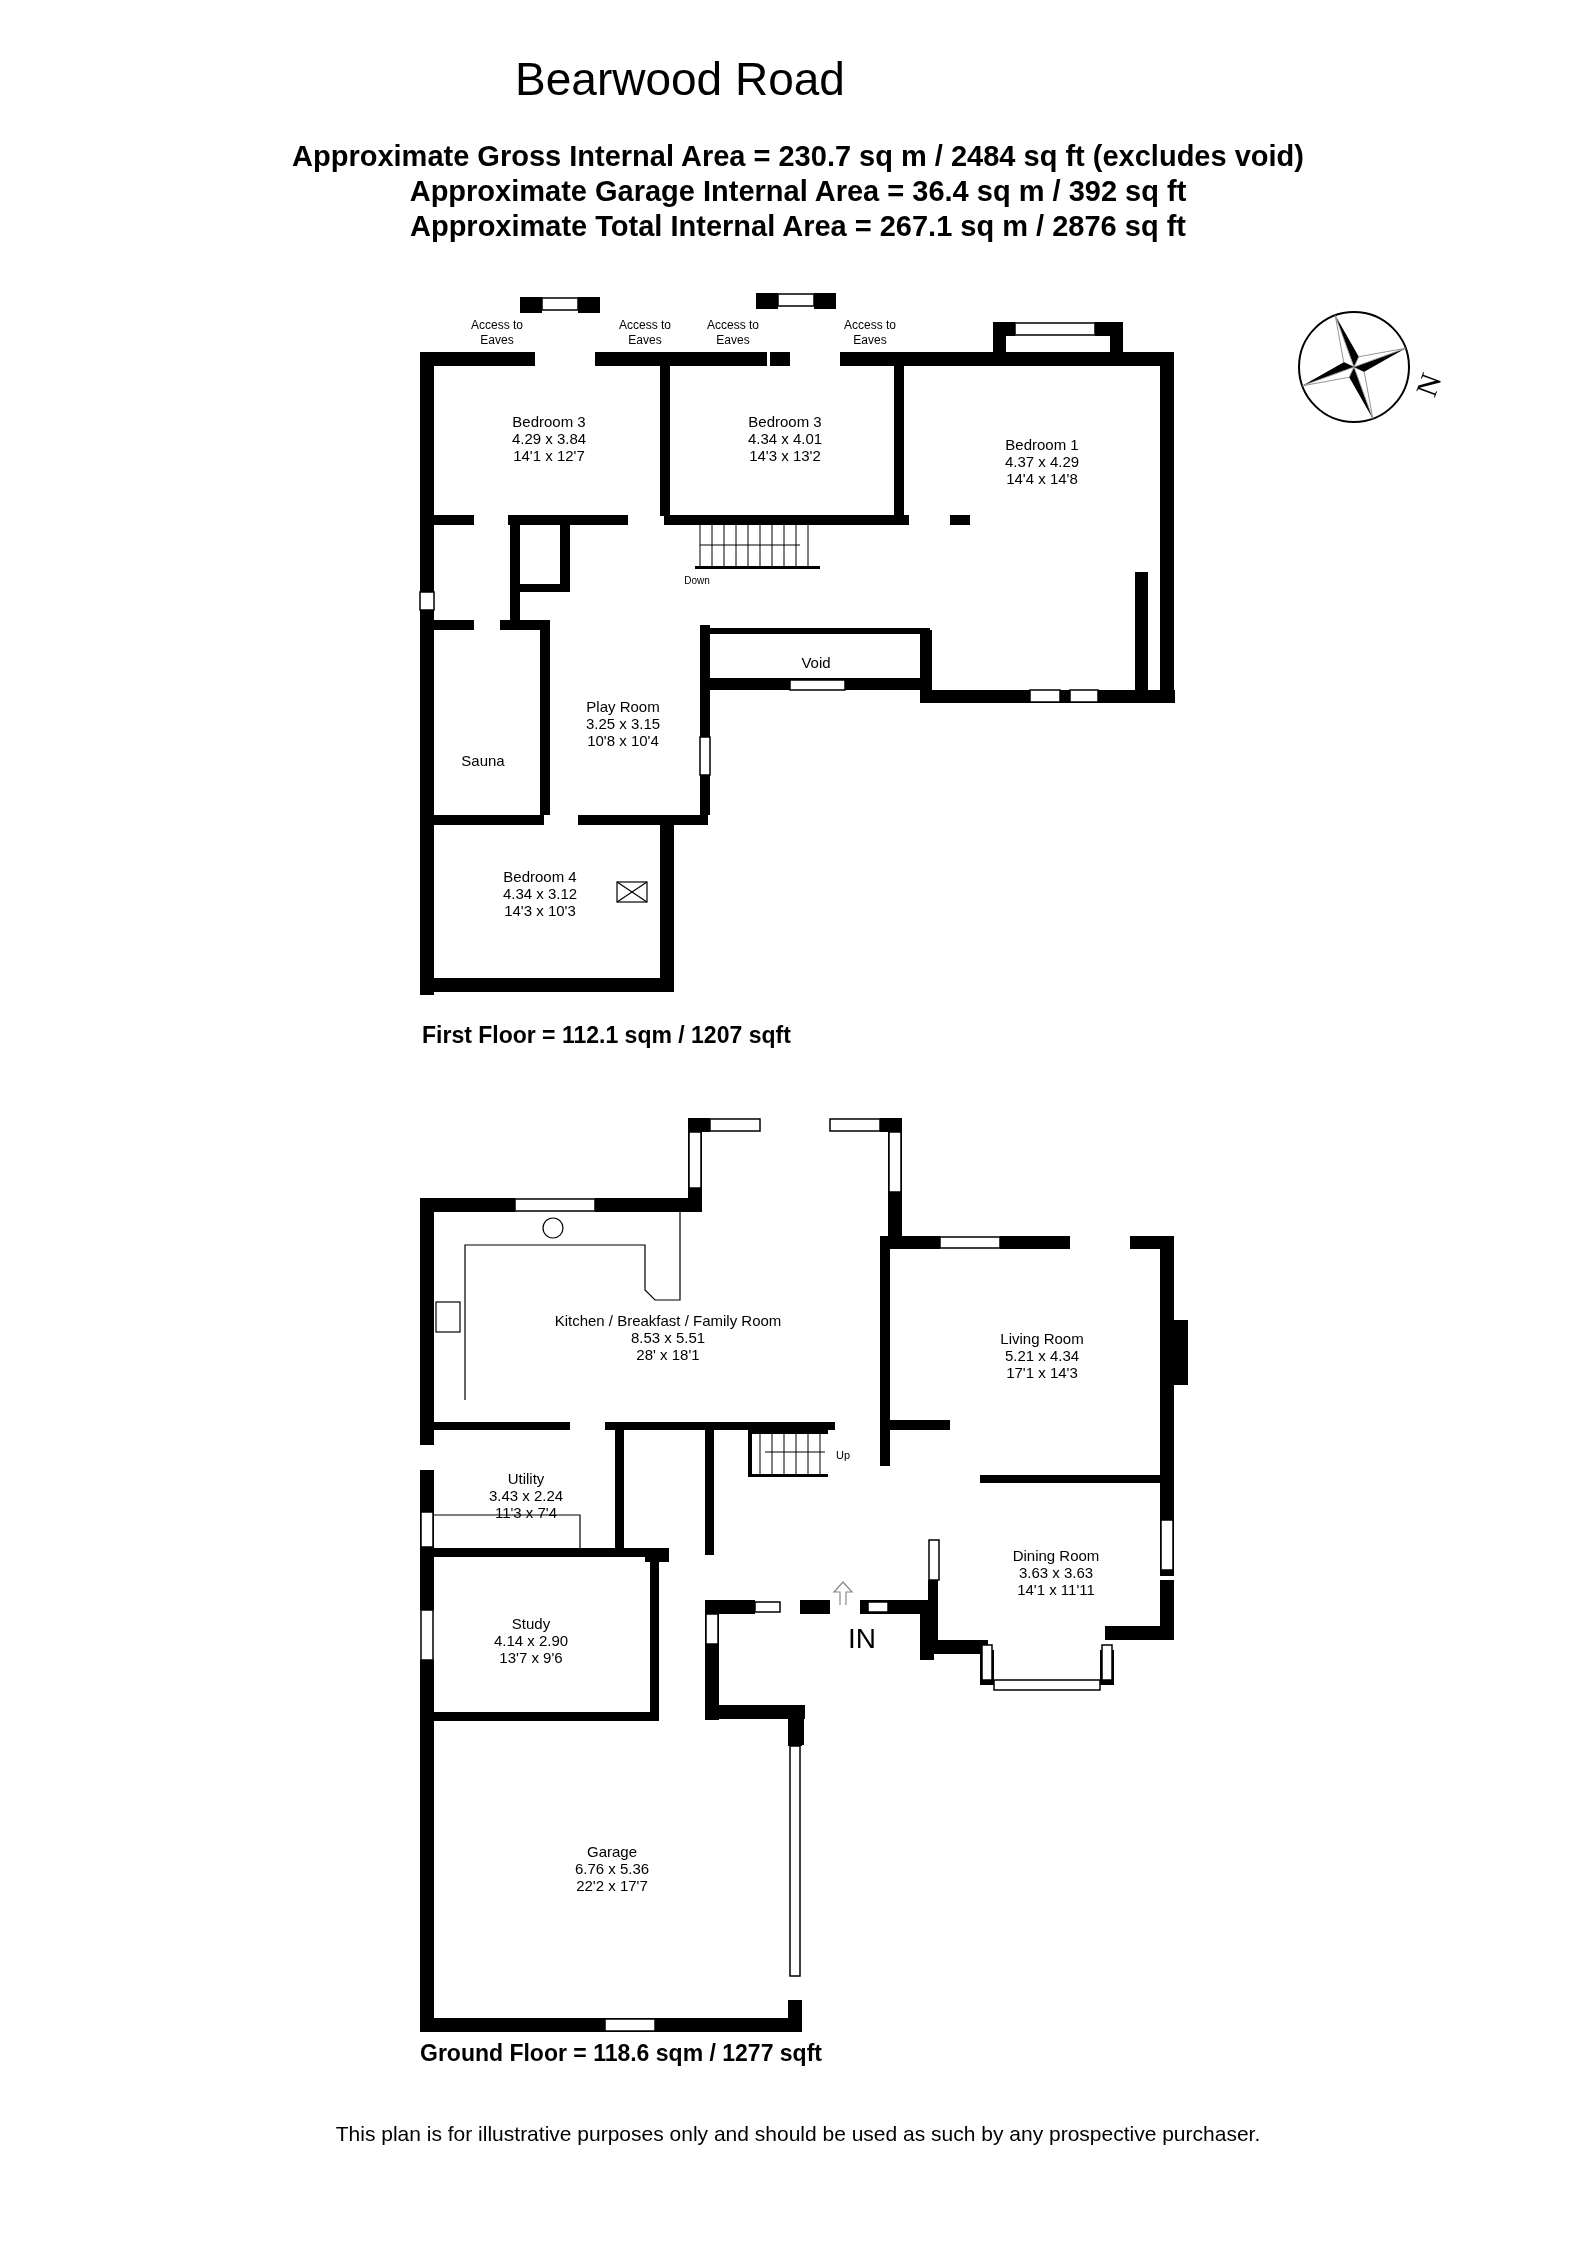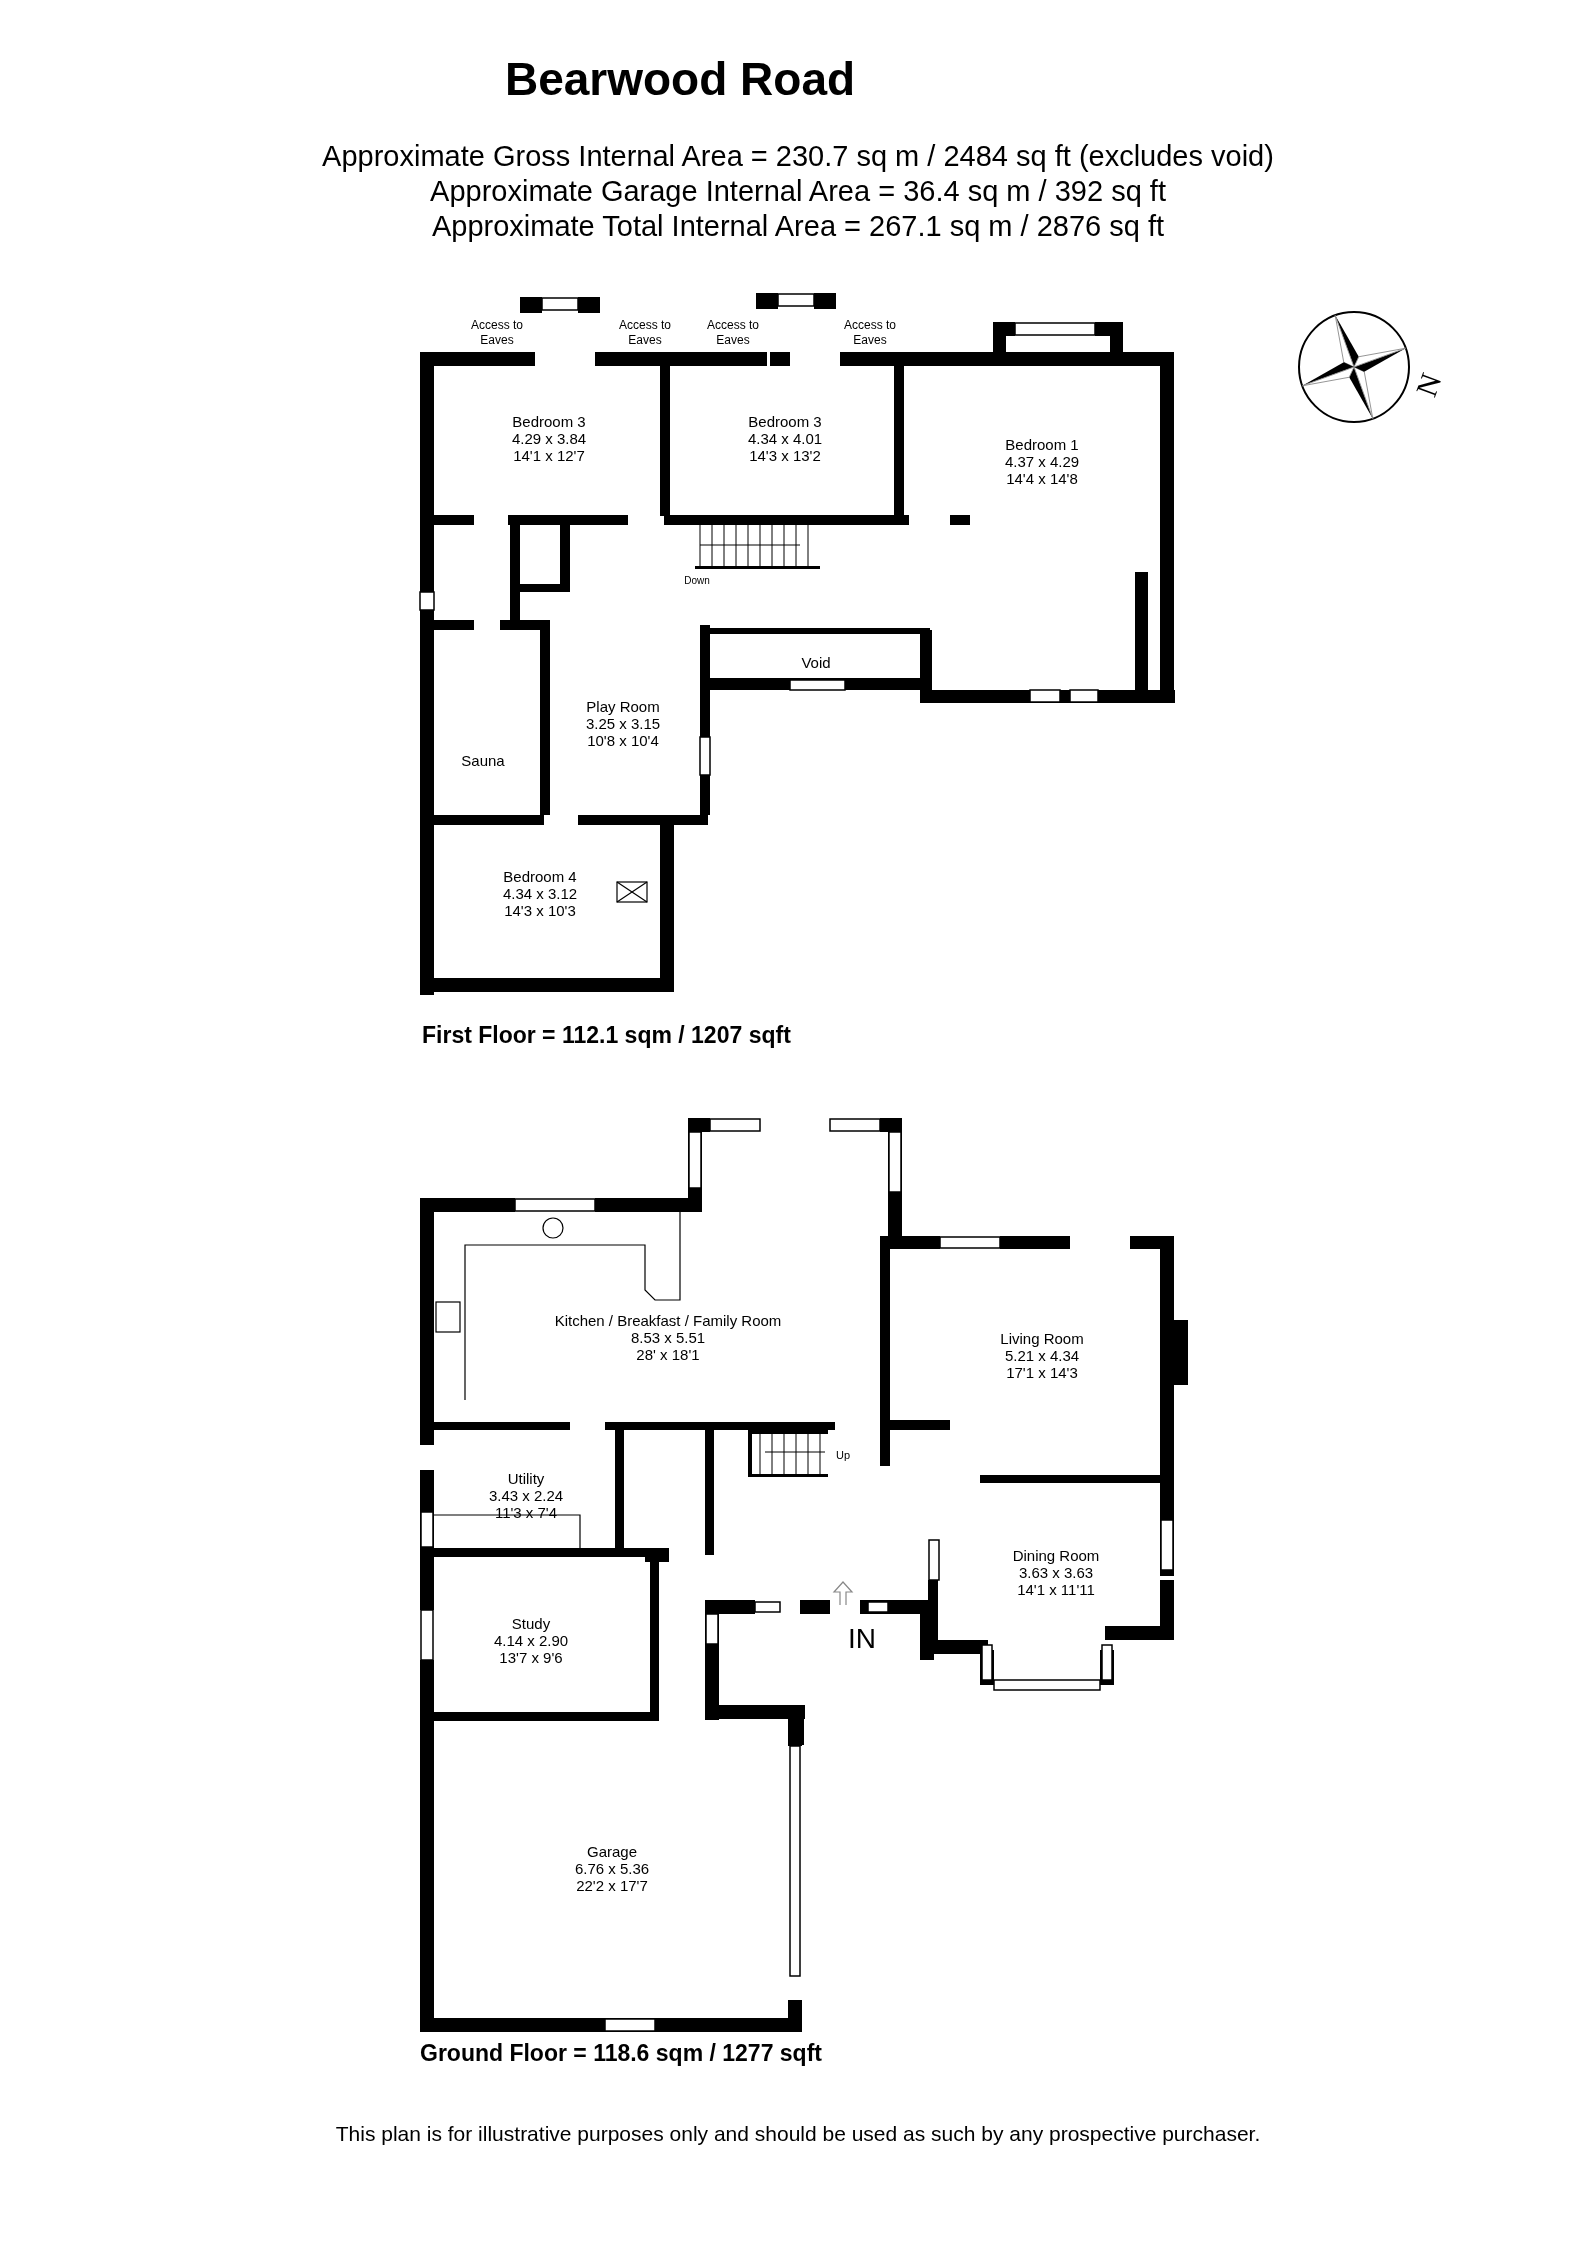--- a/index.html
+++ b/index.html
@@ -1,20 +1,20 @@
 <!DOCTYPE html>
 <html><head>
 <meta charset="utf-8">
 <style>
   html, body { margin:0; padding:0; background:#ffffff; }
   body { width:1596px; height:2258px; position:relative; overflow:hidden;
          font-family:"Liberation Sans", sans-serif; color:#000; }
   .title { position:absolute; left:0; width:1360px; top:52px; text-align:center;
-           font-weight:bold; font-size:46px; }
-  .area-line { position:absolute; left:0; width:1596px; text-align:center; font-size:29px; }
+           font-weight:normal; font-size:46px; }
+  .area-line { position:absolute; left:0; width:1596px; text-align:center; font-size:29px;font-weight:bold; }
   .plan { position:absolute; left:0; top:0; }
   .room-label { position:absolute; text-align:center; font-size:15px; line-height:17px; transform:translateX(-50%); white-space:nowrap; }
   .small-label { position:absolute; text-align:center; font-size:12px; line-height:15px; transform:translateX(-50%); white-space:nowrap; }
   .floor-total { position:absolute; font-weight:bold; font-size:23px; }
   .disclaimer { position:absolute; left:0; width:1596px; top:2121px; text-align:center; font-size:21px; line-height:26px; }
   .in-label { position:absolute; font-size:28px;margin-left:20px; }
 </style>
 </head>
 <body>
 

